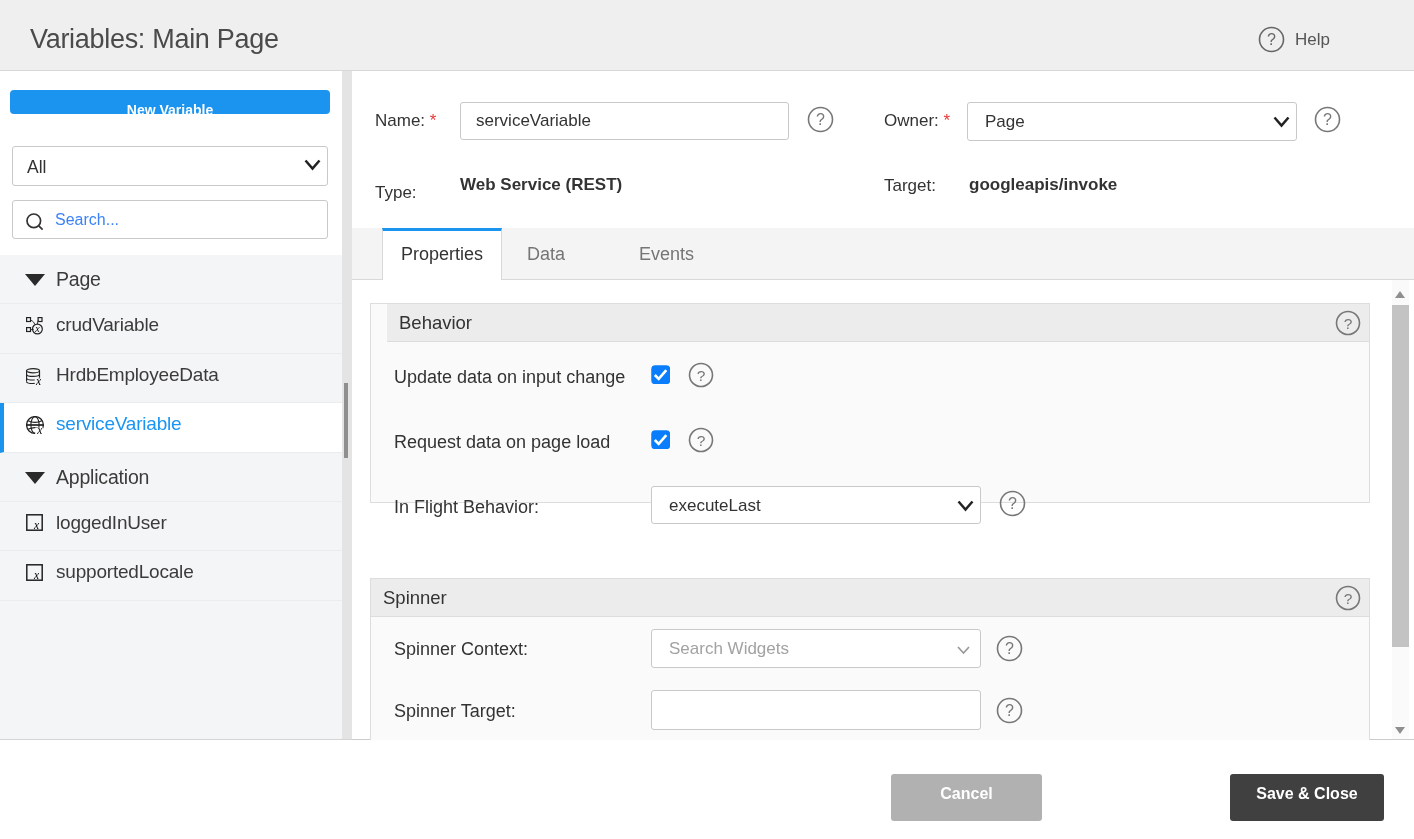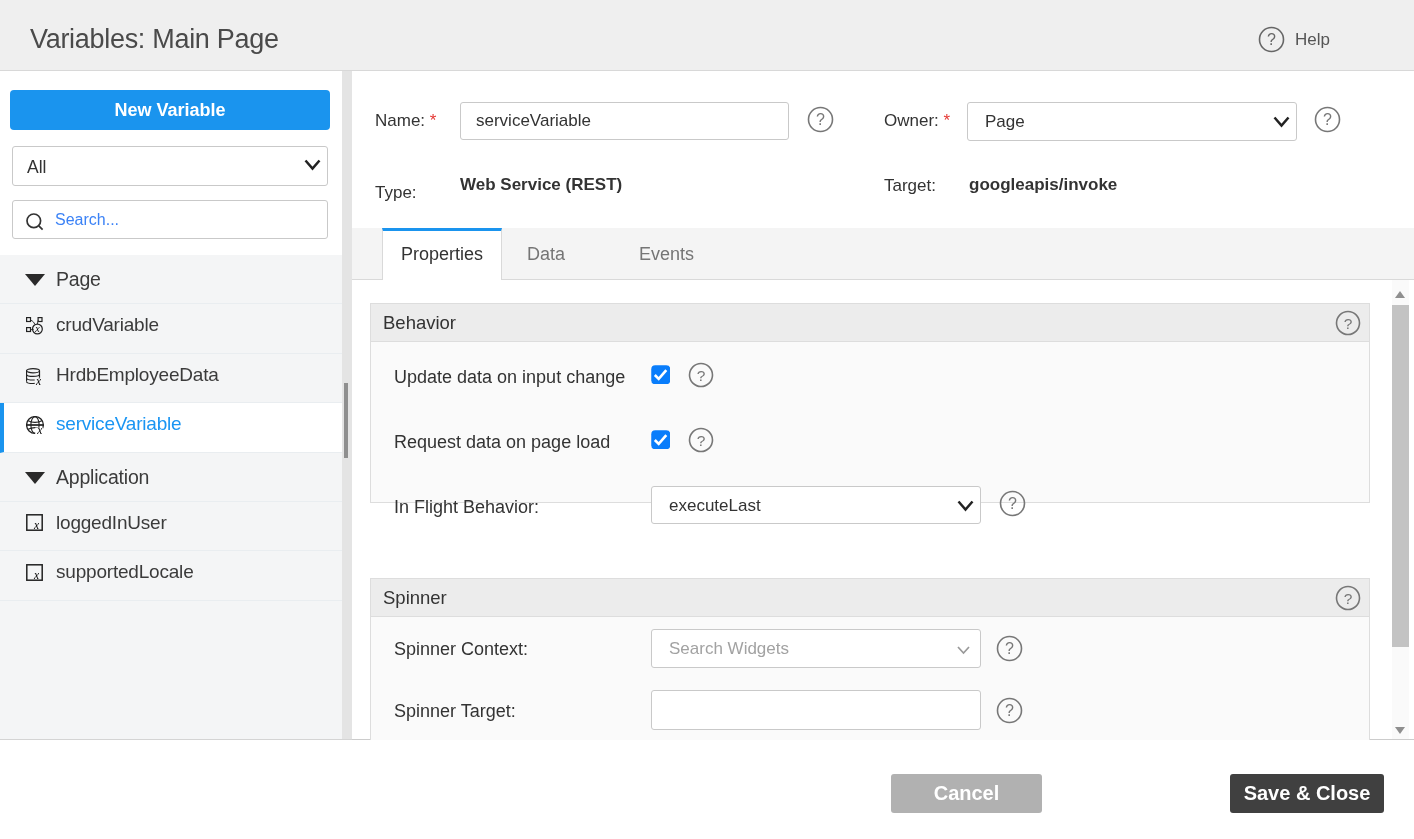--- a/index.html
+++ b/index.html
@@ -8,22 +8,22 @@
 
   
   #header { position:absolute; left:0; top:0; width:1414px; height:71px;
     background:#efefef; border-bottom:1px solid #d8d8d8; }
   #title { position:absolute; left:30px; top:24px; font-size:27px; color:#4a4a4a; letter-spacing:-0.3px;}
   #helpwrap { position:absolute; left:1258px; top:26px; height:27px; }
   #helptext { position:absolute; left:37px; top:4px; font-size:17px; color:#555; }
 
   
   #sidebar { position:absolute; left:0; top:71px; width:342px; height:768px; background:#fff; }
-  #newvar { position:absolute; left:10px; top:19px; width:320px; height:40px;
-    background:#1a94ee; border-radius:4px; color:#fff; font-size:18px; font-weight:bold;
+  #newvar { position:absolute; left:10px; top:19px; width:320px; height:24px;
+    background:#1a94ee; border-radius:4px; color:#fff; font-size:14px; font-weight:bold;
     text-align:center; line-height:40px; }
   .sel { position:absolute; background:#fff; border:1px solid #c9c9c9; border-radius:3px; }
   #allsel { left:12px; top:75px; width:316px; height:40px; }
   #allsel span { position:absolute; left:14px; top:10px; font-size:17.5px; color:#333; }
   #searchbox { left:12px; top:129px; width:316px; height:39px; }
   #searchbox span { position:absolute; left:42px; top:10px; font-size:16px; color:#3b82f6; }
   #list { position:absolute; left:0; top:184px; width:342px; height:485px; background:#f4f5f6; }
   .row { position:relative; width:342px; height:49.4px; border-bottom:1px solid #e9edf0; }
   .row .txt { position:absolute; left:56px; top:10px; font-size:19px; color:#3b3b3b; letter-spacing:-0.2px; }
   .row.grp .txt { top:13px; font-size:19.5px; }
@@ -58,22 +58,22 @@
   
   #scrollarea { position:absolute; left:352px; top:280px; width:1062px; height:460px;
     background:#fff; border-bottom:1px solid #cccccc; }
   .panel { position:absolute; left:18px; width:1000px; border:1px solid #dddddd; background:#fafafa; }
   .phead { position:relative; height:38px; background:#ececec; border-bottom:1px solid #ddd; }
   .phead span { position:absolute; left:12px; top:8px; font-size:18.5px; color:#333; }
   .plabel { position:absolute; left:23px; font-size:18px; color:#333; }
 
   
   #footer { position:absolute; left:352px; top:741px; width:1062px; height:98px; background:#fff; }
-  .btn { position:absolute; top:33px; height:39px; border-radius:3px; color:#fff;
-    font-size:20px; font-weight:bold; text-align:center; line-height:39px; }
+  .btn { position:absolute; top:33px; height:47px; border-radius:3px; color:#fff;
+    font-size:16px; font-weight:bold; text-align:center; line-height:39px; }
   #btnCancel { left:539px; width:151px; background:#b1b1b1; }
   #btnSave { left:709px; width:150px; background:#8c8c8c; }
   #btnSaveClose { left:878px; width:154px; background:#404040; }
 
   
   #vscroll { position:absolute; left:1040px; top:0px; width:17px; height:459px; background:#fafafa; }
   #vthumb { position:absolute; left:0px; top:25px; width:17px; height:342px; background:#c3c3c3; }
   .arr { position:absolute; left:3px; width:0; height:0; border-left:5.5px solid transparent; border-right:5.5px solid transparent; }
   #arrup { top:10.5px; border-bottom:7px solid #8f8f8f; }
   #arrdn { bottom:5px; border-top:7px solid #8f8f8f; }
@@ -199,21 +199,21 @@
 <div id="tabbar">
   <div id="tabProps">
       <span>Properties</span>
     </div>
   <div class="tabtxt" style="left:175px;">Data</div>
   <div class="tabtxt" style="left:251px;margin-left:36px;">Events</div>
 </div>
 
 <div id="scrollarea">
 
-  <div class="panel" style="top:23px; height:200px;">
+  <div class="panel" style="top:23px; height:200px;padding-left:16px;">
     <div class="phead">
         <span>Behavior</span>
       <svg style="position:absolute; right:8px; top:6px;" width="26" height="26" viewBox="0 0 26 26">
         <circle cx="13" cy="13" r="11.5" fill="none" stroke="#777" stroke-width="1.6"></circle>
         <text x="13" y="18.5" text-anchor="middle" font-size="15.5" fill="#777" font-family="Liberation Sans">?</text>
       </svg>
     </div>
     <div class="plabel" style="top:62.5px;">Update data on input change</div>
 
     <div class="plabel" style="top:127.5px;">Request data on page load</div>

